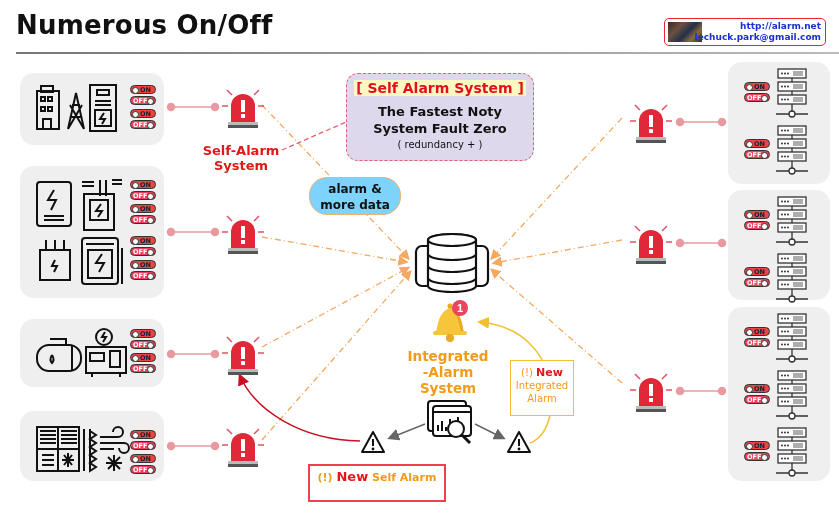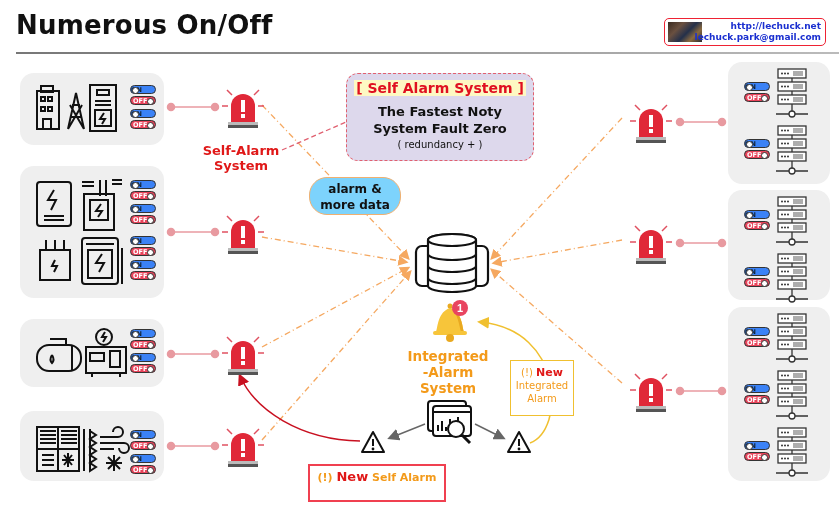--- a/index.html
+++ b/index.html
@@ -8,21 +8,21 @@
   .abs { position:absolute; }
   #title { left:16px; top:10px; font-size:26px; font-weight:bold; color:#111; letter-spacing:0.2px; }
   #title-rule { left:16px; top:52px; width:823px; height:2px; background:linear-gradient(90deg,#777,#bbb); }
   #contact { left:664px; top:18px; width:160px; height:26px; border:1.5px solid #e23; border-radius:5px; background:#fff; }
   #contact .thumb { position:absolute; left:3px; top:3px; width:34px; height:20px;
       background:linear-gradient(135deg,#3a2a20 0%,#6a5040 30%,#24304a 55%,#8a6a40 75%,#2a2a30 100%); }
   #contact .lines { position:absolute; right:4px; top:2px; text-align:right; font-size:9px; font-weight:bold; color:#1a2fd0; line-height:11px; }
   .panel { position:absolute; background:#efefef; border-radius:14px; }
   .sw { position:absolute; width:26px; height:9px; border-radius:5px; border:1px solid #333; font-size:6.5px;
         font-weight:bold; line-height:9px; box-sizing:border-box; }
-  .sw.on { background:#3b82f6; color:#123; }
+  .sw.on { background:#ef4444; color:#123; padding-left:9px; }
   .sw.on::before { content:""; position:absolute; left:1px; top:1px; width:5px; height:5px; border-radius:50%; background:#fff; border:0.5px solid #333; }
   .sw.off { background:#e8435a; color:#fff; padding-left:2px; }
   .sw.off::after { content:""; position:absolute; right:1px; top:1px; width:5px; height:5px; border-radius:50%; background:#fff; border:0.5px solid #333; }
   .siren { position:absolute; width:46px; height:46px; }
   .red-label { color:#e01818; font-weight:bold; font-size:13px; text-align:center; line-height:15px; }
   #sas-box { left:346px; top:73px; width:186px; height:86px; border:1.5px dashed #e06070; border-radius:12px; background:#ddd8ec; }
   #sas-title { position:absolute; left:0; right:0; top:6px; text-align:center; color:#e01020; font-weight:bold; font-size:14px; }
   #sas-title span { background:#fef9c3; padding:0 2px; }
   #sas-l1, #sas-l2 { position:absolute; left:0; right:0; text-align:center; font-size:13px; font-weight:bold; color:#111; }
   #sas-l1 { top:30px; } #sas-l2 { top:47px; }
@@ -39,21 +39,21 @@
   svg.lines { position:absolute; left:0; top:0; }
 </style>
 </head>
 <body>
 
 <div id="title" class="abs">Numerous On/Off</div>
 <div id="title-rule" class="abs"></div>
 <div id="contact" class="abs">
   <div class="thumb"></div>
   <div class="lines">
-    <div>http://lechuck.net</div>
+    <div>http://alarm.net</div>
     <div>lechuck.park@gmail.com</div>
   </div>
 </div>
 
 <svg class="lines" width="839" height="525">
   <defs>
     <marker id="arrOrange" markerWidth="8" markerHeight="8" refX="6" refY="4" orient="auto">
         <path d="M0,0 L8,4 L0,8 z" fill="#f5a860"></path>
       </marker>
     <marker id="arrRed" markerWidth="8" markerHeight="8" refX="6" refY="4" orient="auto">

